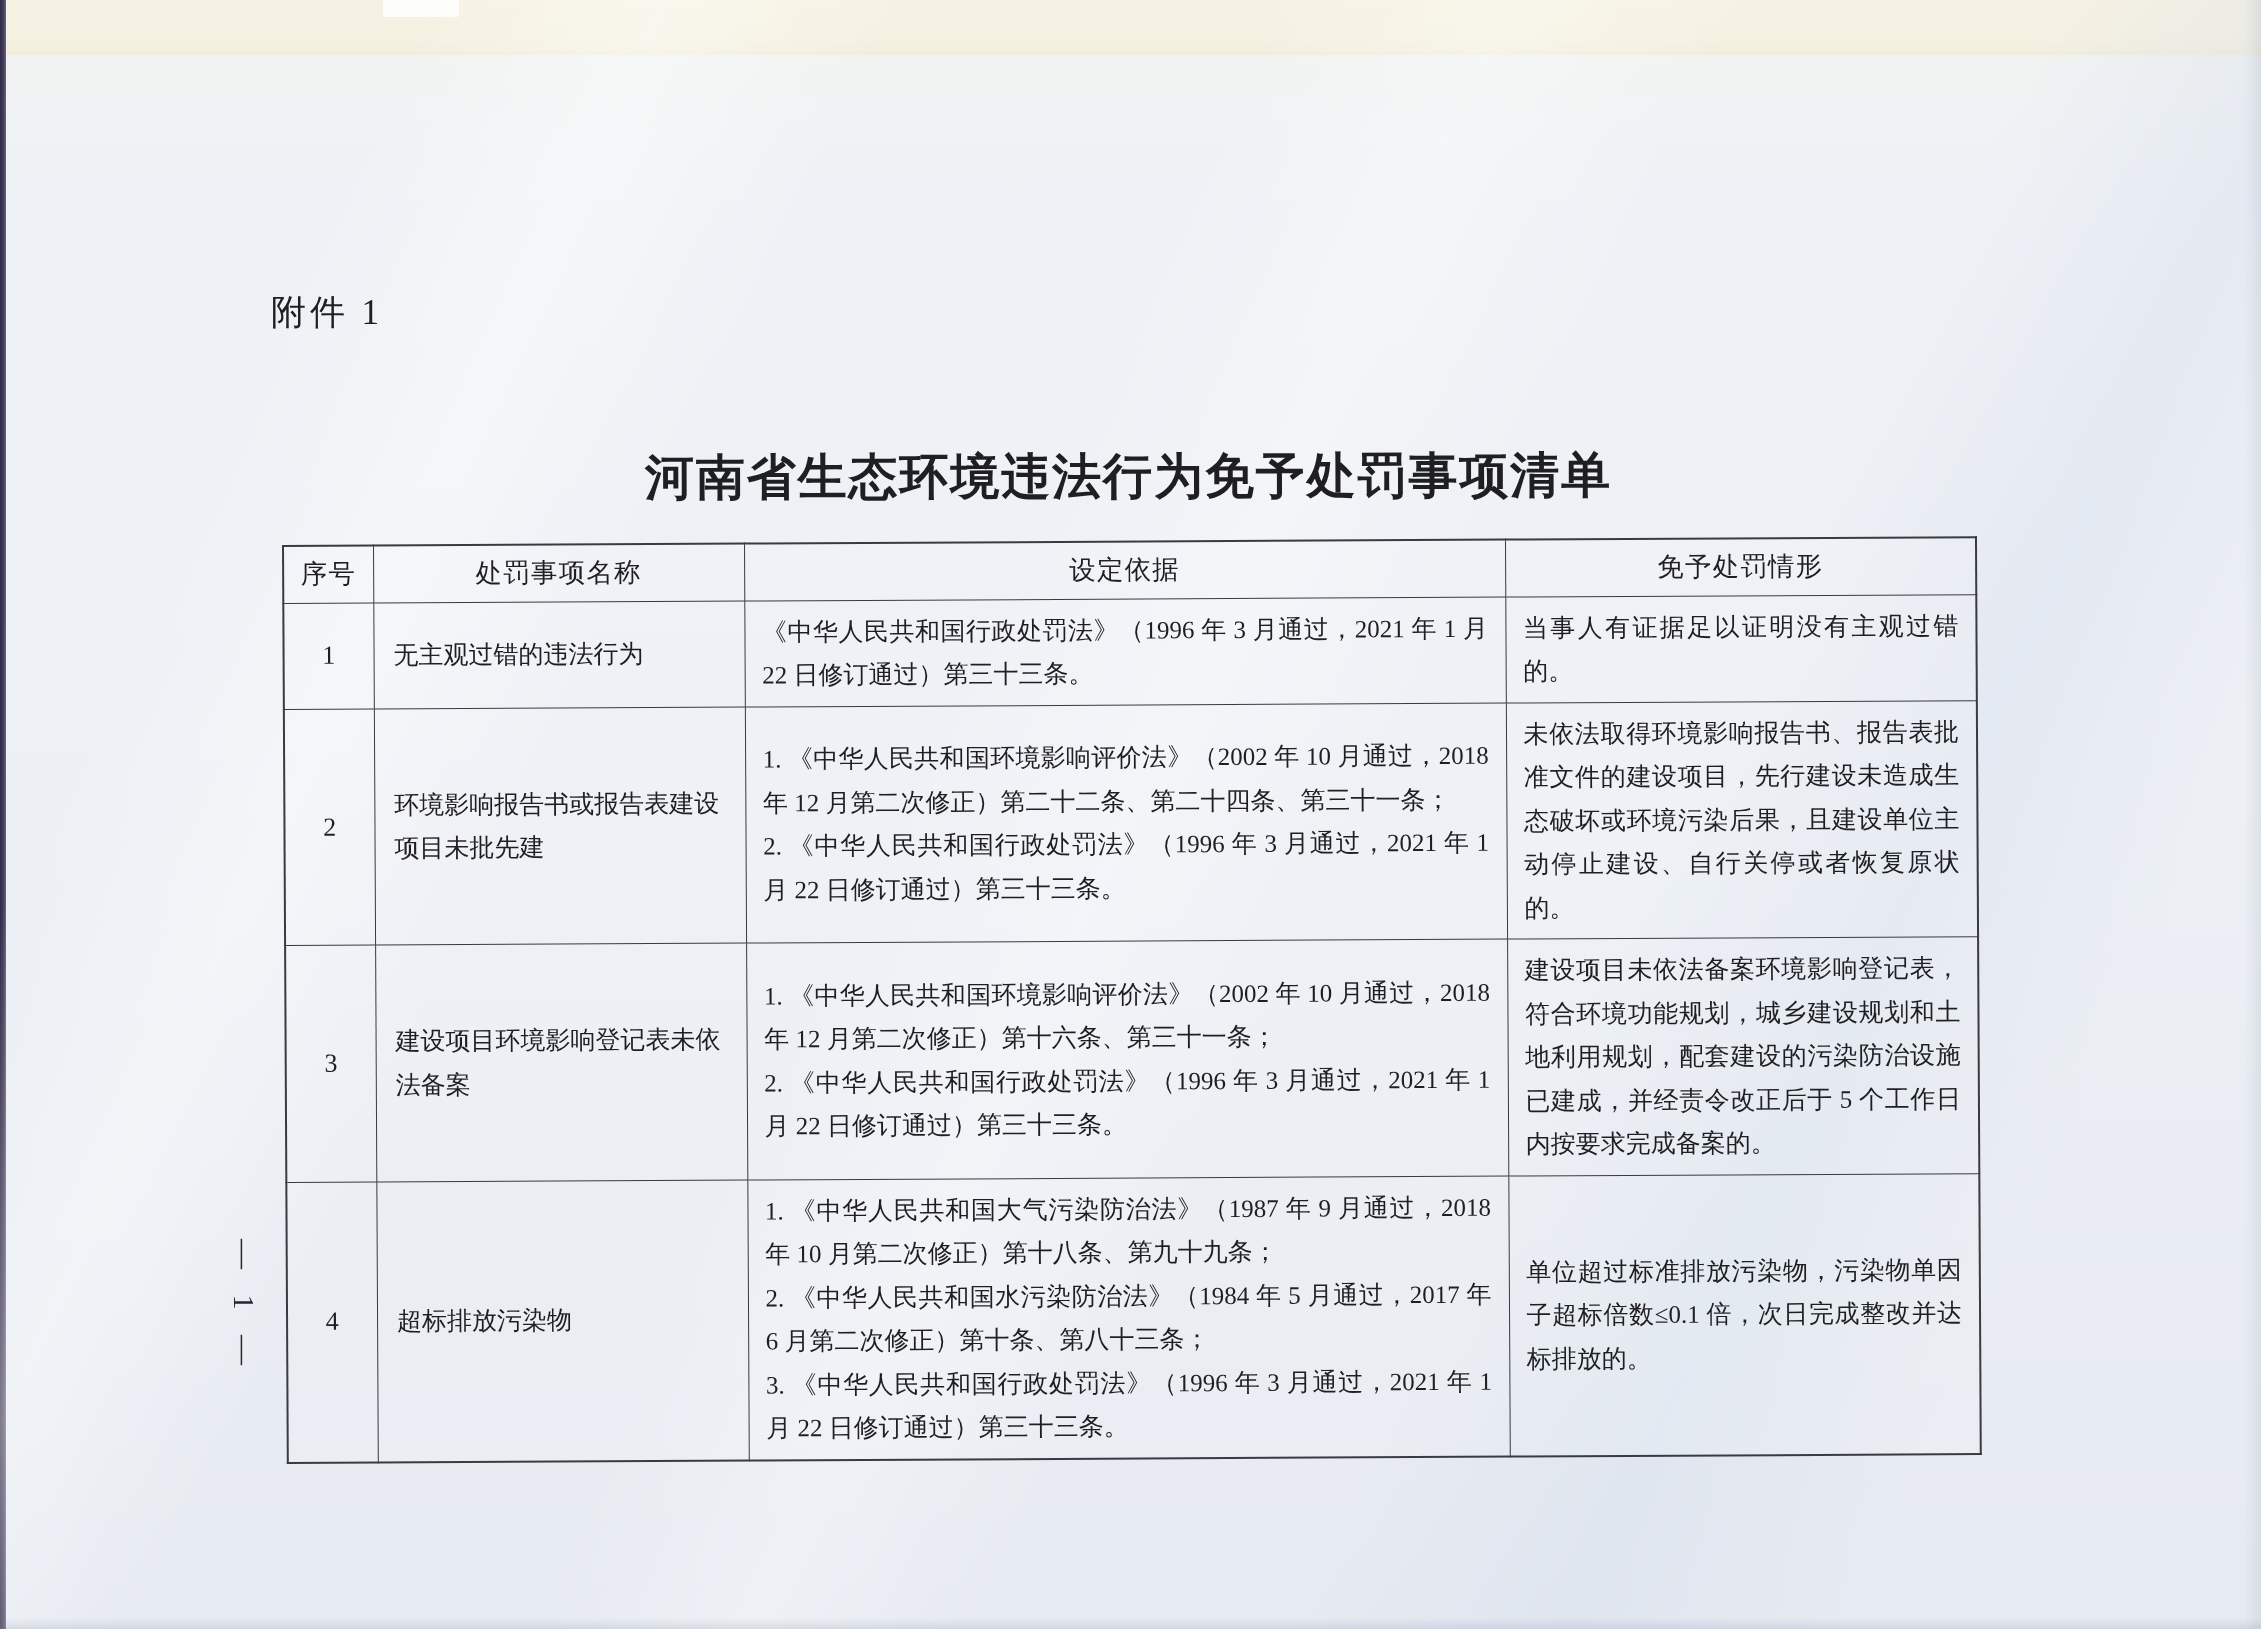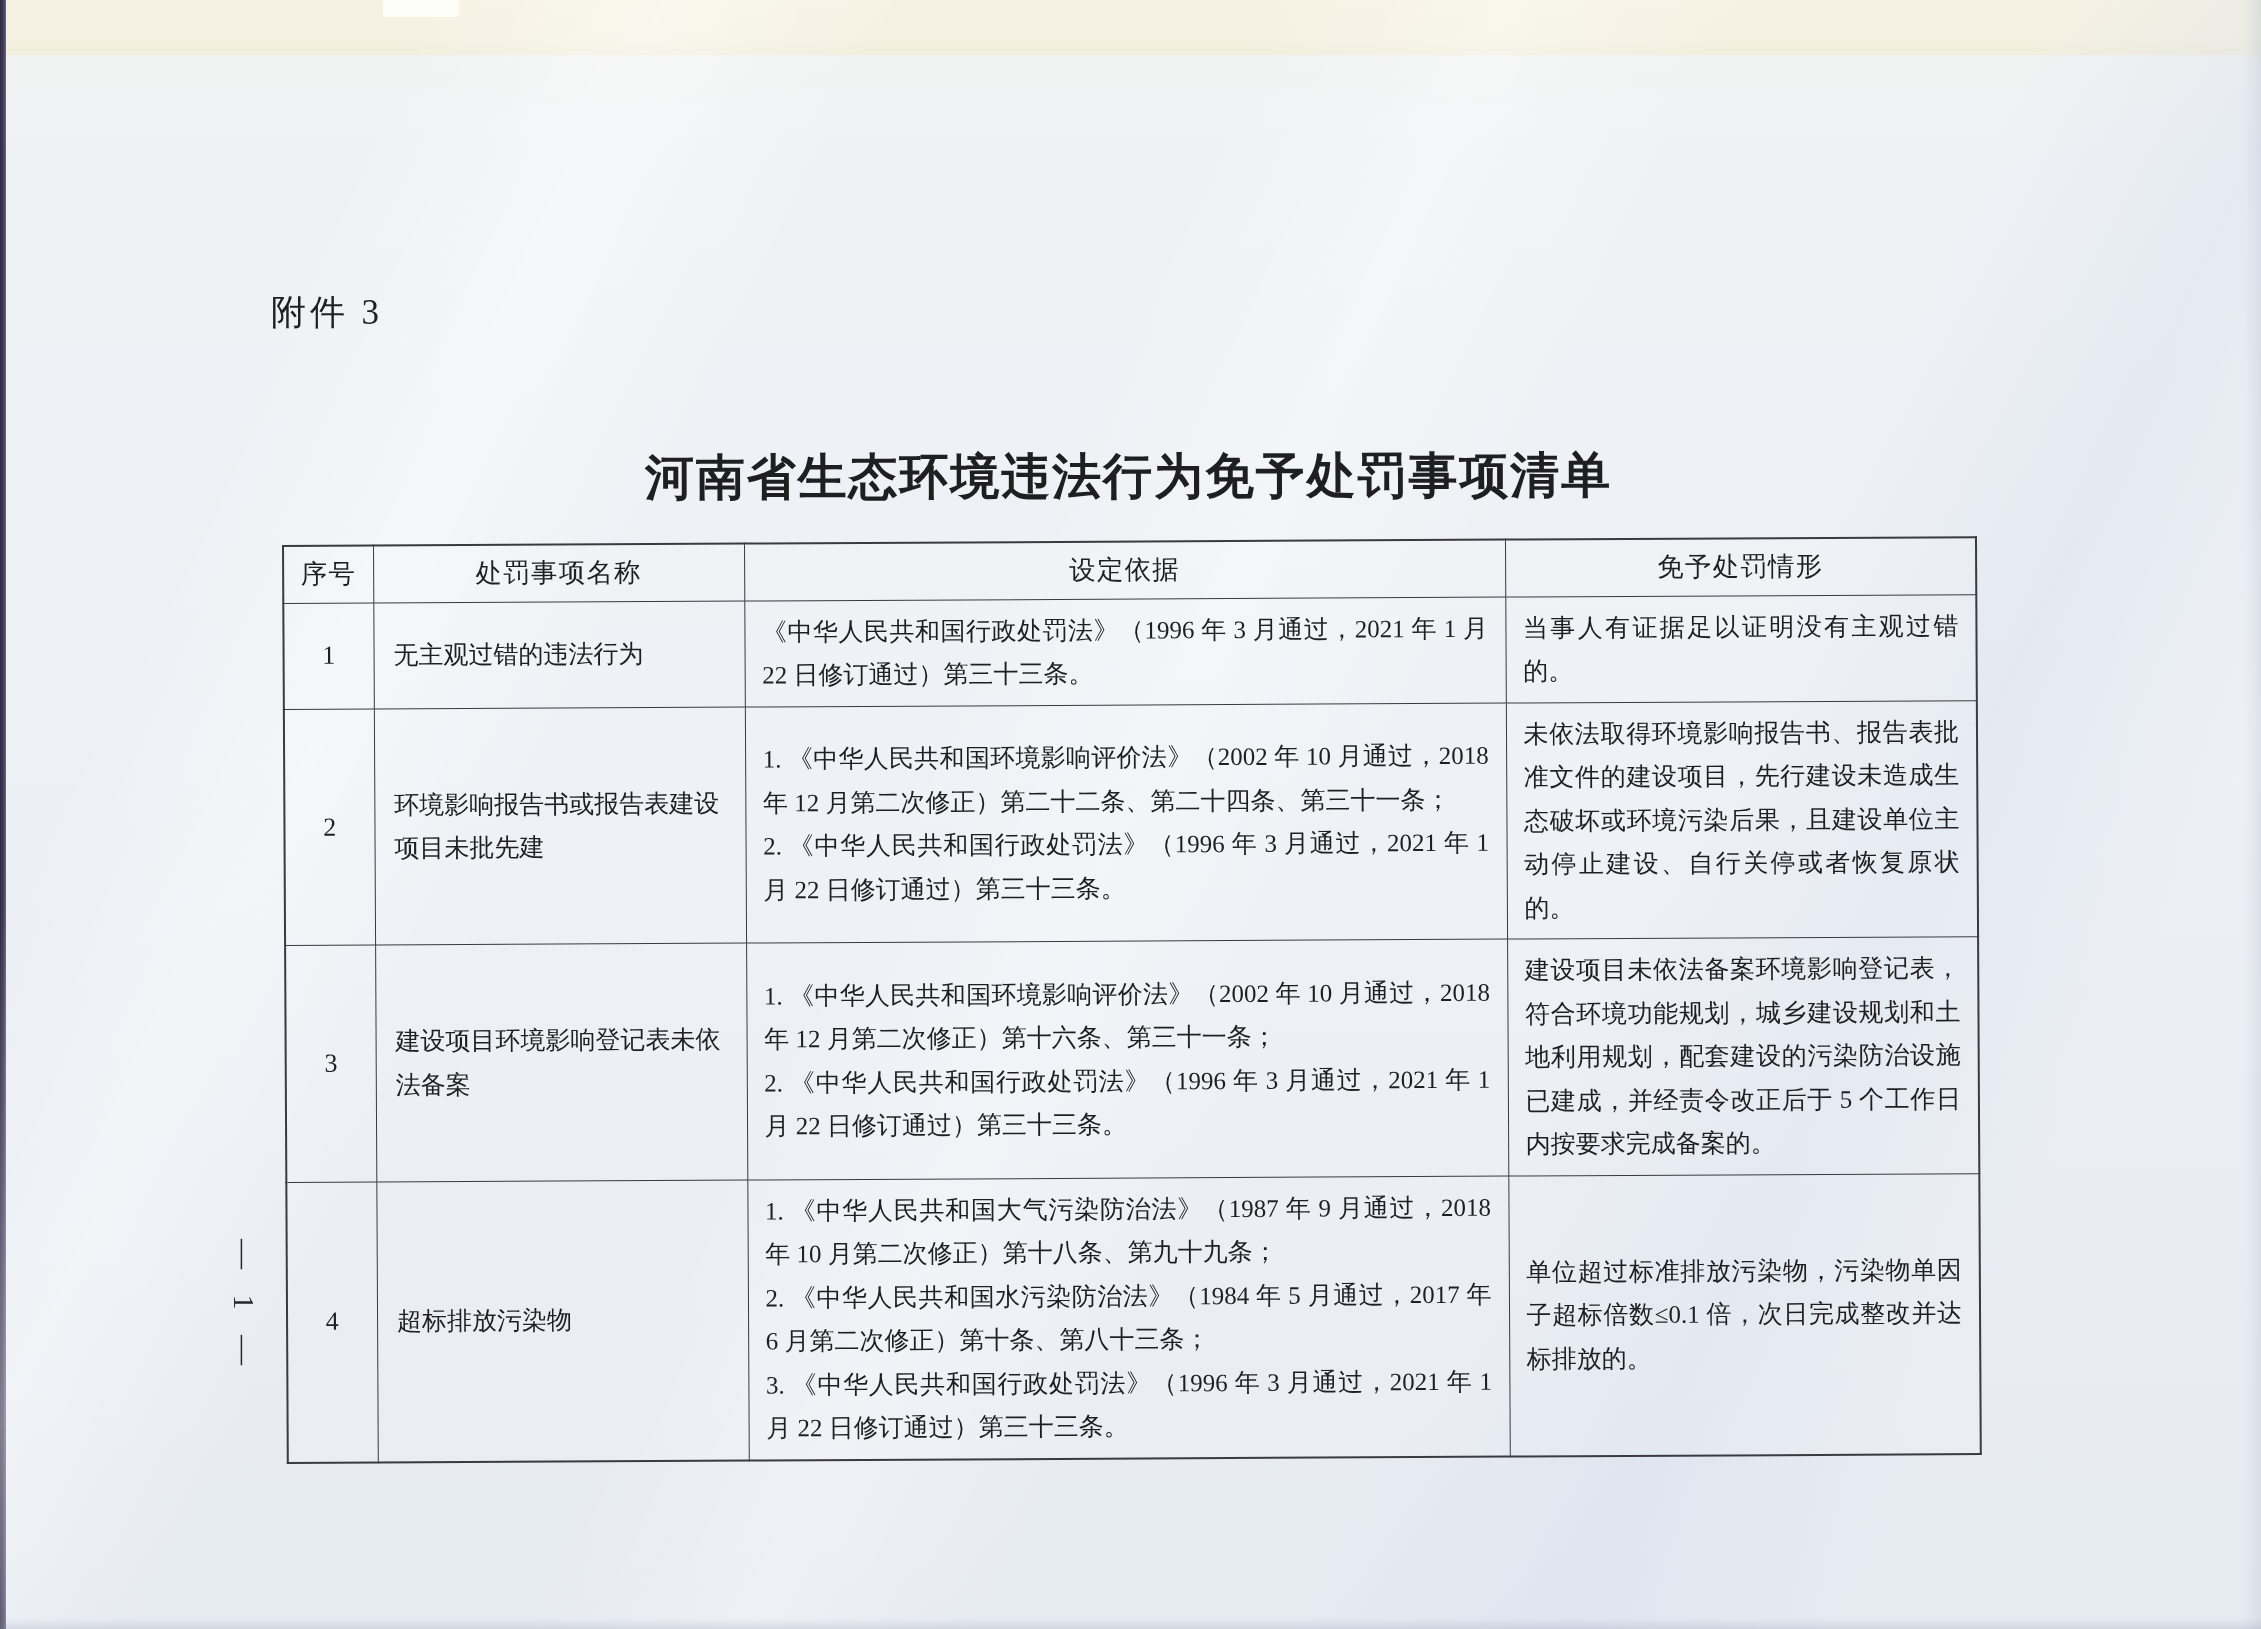--- a/index.html
+++ b/index.html
@@ -91,21 +91,21 @@
 <body>
 
 <div>
   <div class="scanner-strip"></div>
   <div class="scanner-tab"></div>
   <div class="scan-edge"></div>
   <div class="streaks"></div>
   <div class="right-shade"></div>
   <div class="bottom-shade"></div>
 
-  <div class="attachment">附件 3</div>
+  <div class="attachment">附件 1</div>
 
   <h1 class="title">河南省生态环境违法行为免予处罚事项清单</h1>
 
   <table class="doc-table">
     <colgroup>
       <col style="width:90px">
       <col style="width:371px">
       <col style="width:761px">
       <col style="width:471px">
     </colgroup>

